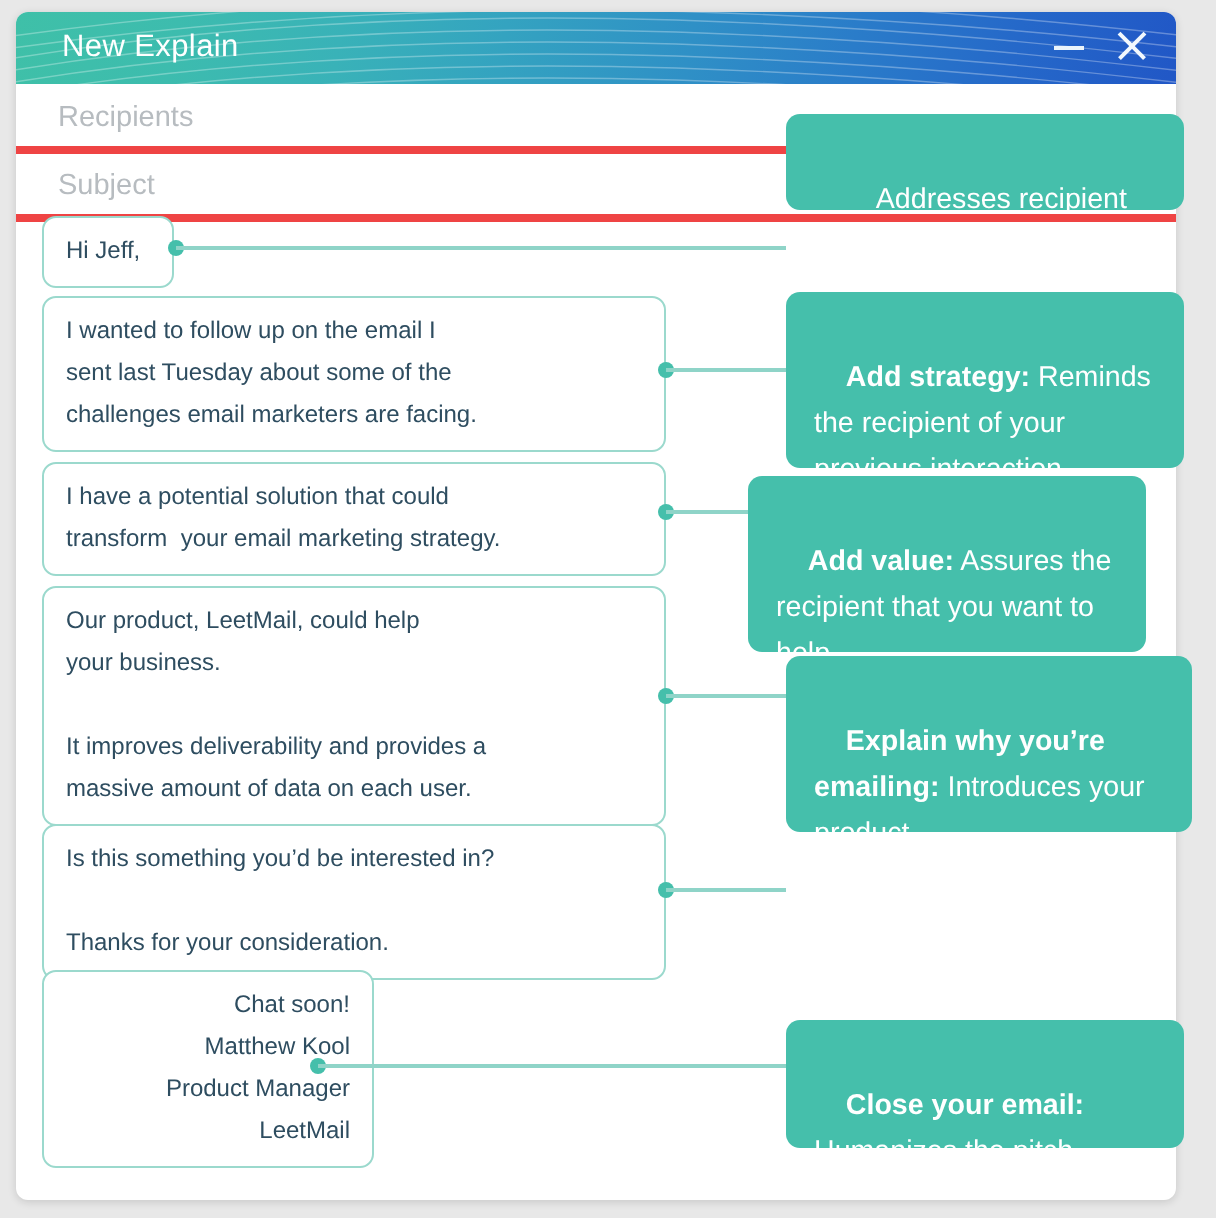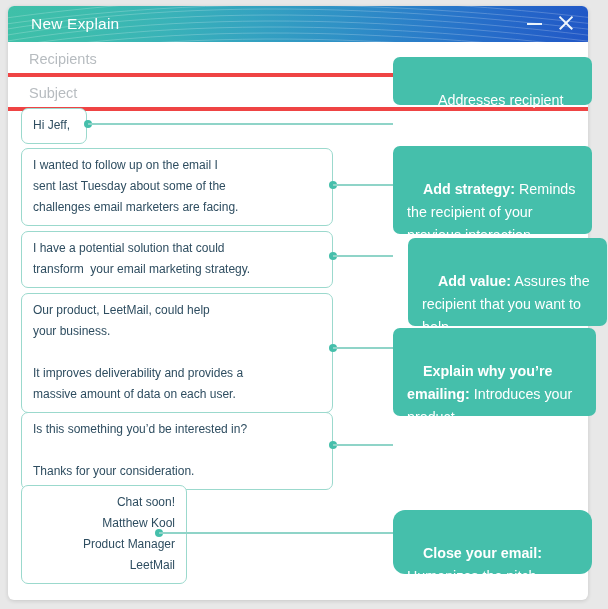--- a/index.html
+++ b/index.html
@@ -240,26 +240,26 @@
   <div class="conn-line" style="left:159px; top:532px; width:234px;"></div>
 
   <div class="note" style="left:393px; top:57px;  width:199px; height:48px;padding-left:29px;">
     <span></span><span>Addresses recipient by name</span>
   </div>
 
   <div class="note" style="left:393px; top:146px; width:199px; height:88px;">
     <b>Add strategy:</b><span> Reminds the recipient of your previous interaction</span>
   </div>
 
-  <div class="note" style="left:408px; top:238px; width:199px; height:88px;">
+  <div class="note" style="left:374px; top:238px; width:199px; height:88px;">
     <b>Add value:</b><span> Assures the recipient that you want to help</span>
   </div>
 
   <div class="note" style="left:393px; top:328px; width:203px; height:88px;">
     <b>Explain why you’re emailing:</b><span> Introduces your product</span>
   </div>
 
 
-  <div class="note" style="left:393px; top:510px; width:199px; height:64px;border-radius:12px;">
+  <div class="note" style="left:393px; top:510px; width:199px; height:64px;">
     <b>Close your email:</b><span> Humanizes the pitch</span>
   </div>
 
 </div>
 
 </body></html>

